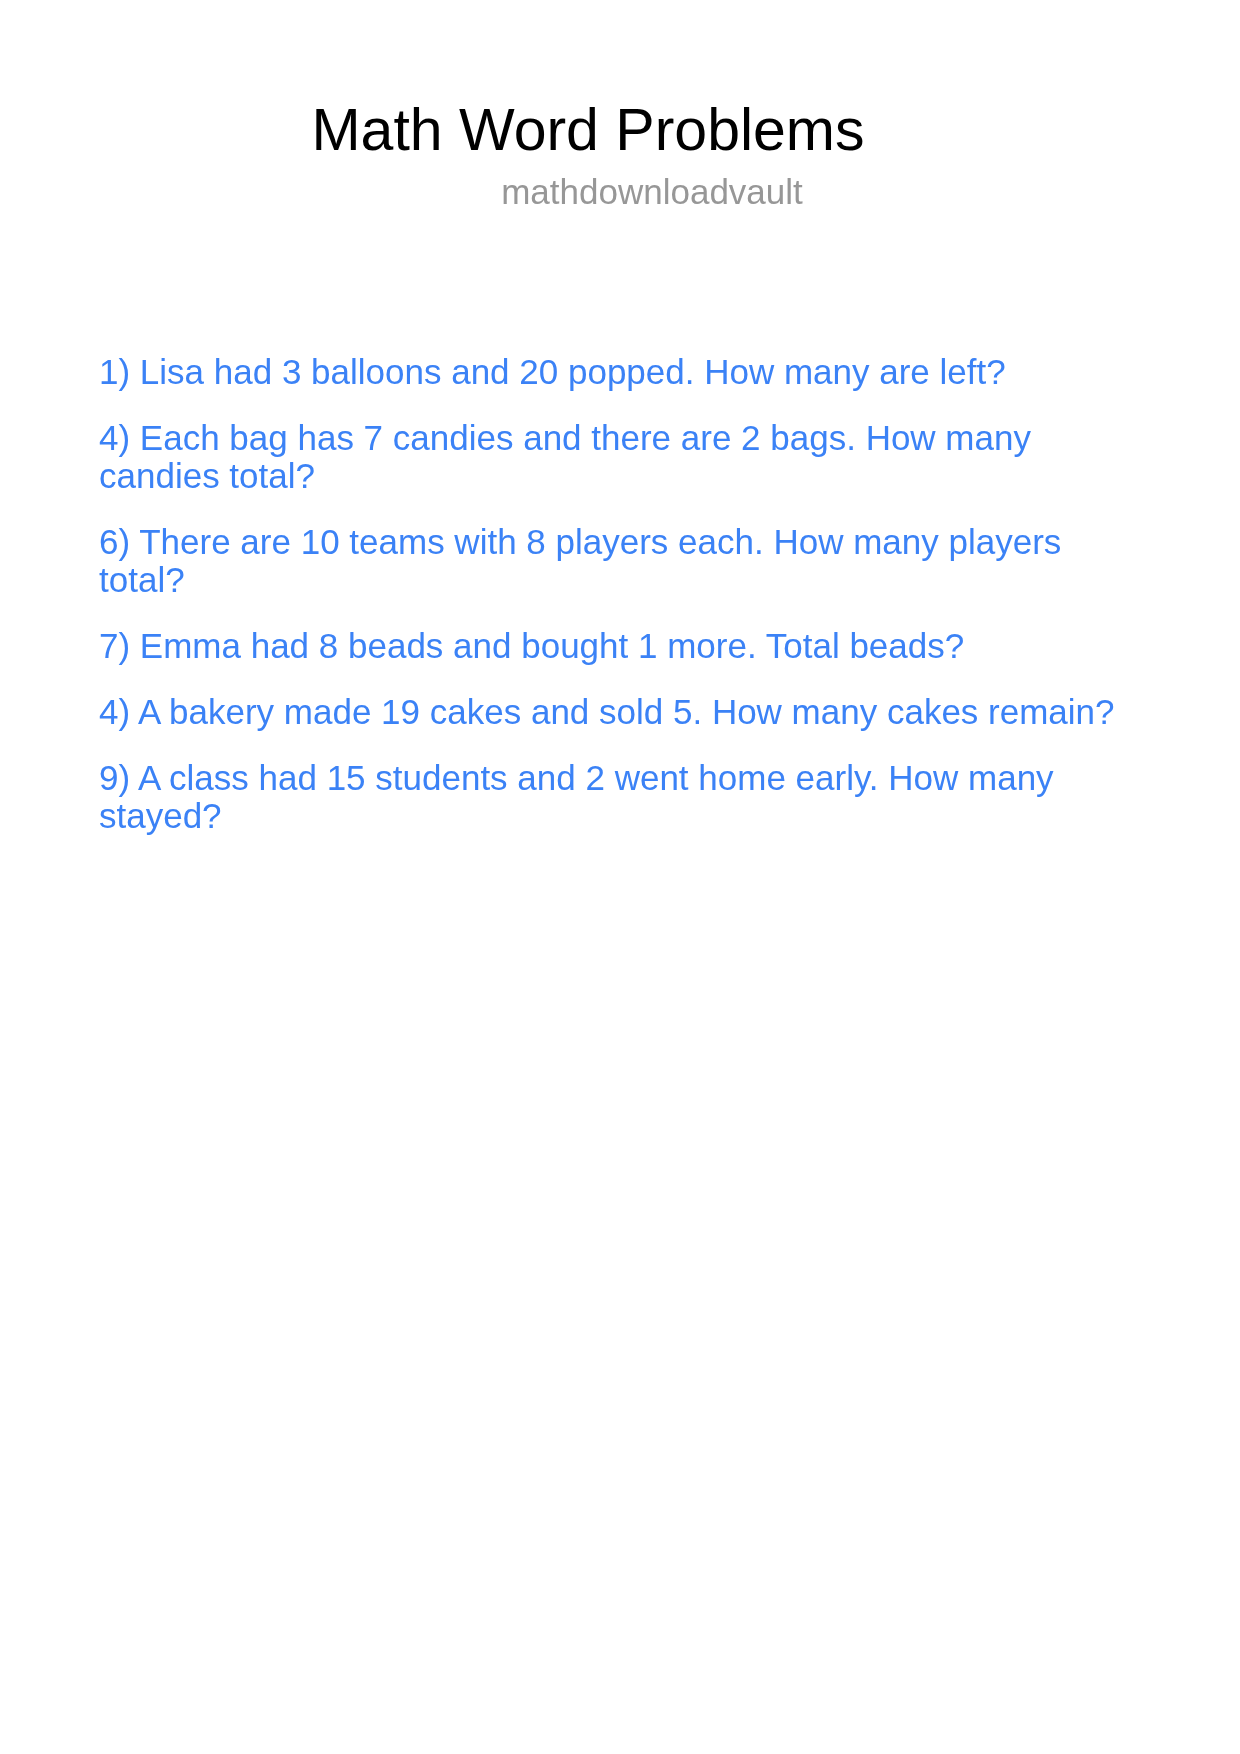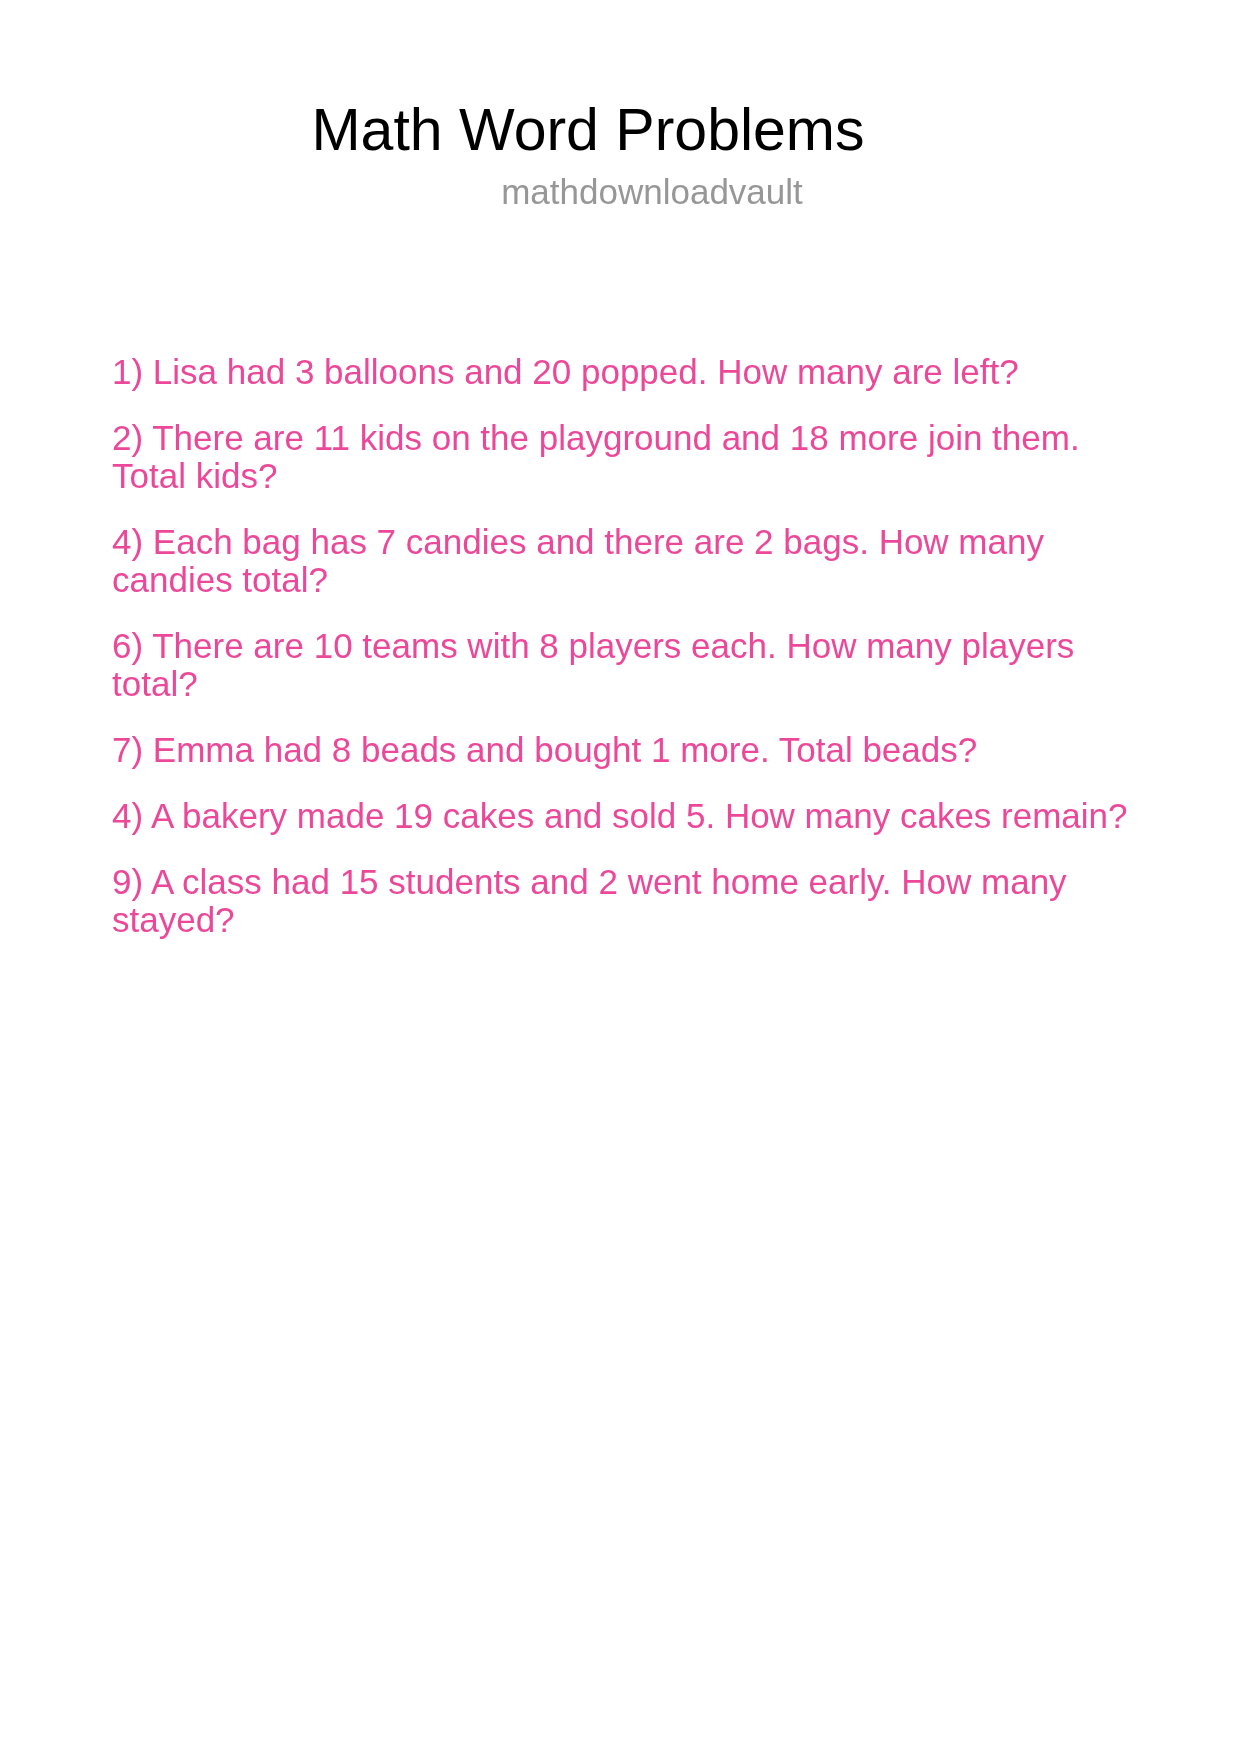--- a/index.html
+++ b/index.html
@@ -39,43 +39,42 @@
     text-align: center;
     font-size: 35px;
     font-weight: 400;
     line-height: 40px;
     color: #979797;
     white-space: nowrap;
   }
   .problems {
     position: absolute;
     top: 353px;
-    left: 112px;
+    left: 99px;
     width: 1040px;
     font-size: 35px;
     line-height: 38px;
-    color: #ec4899;
+    color: #3b82f6;
   }
   .problem {
     margin: 0 0 28px 0;
     padding: 0;
   }
 </style>
 </head>
 <body>
 
 <div class="page">
 
   <h1 class="doc-title">Math Word Problems</h1>
 
   <div class="doc-subtitle">mathdownloadvault</div>
 
   <div class="problems">
     <p class="problem">1) Lisa had 3 balloons and 20 popped. How many are left?</p>
-    <p class="problem">2) There are 11 kids on the playground and 18 more join them. Total kids?</p>
     <p class="problem">4) Each bag has 7 candies and there are 2 bags. How many candies total?</p>
     <p class="problem">6) There are 10 teams with 8 players each. How many players total?</p>
     <p class="problem">7) Emma had 8 beads and bought 1 more. Total beads?</p>
     <p class="problem">4) A bakery made 19 cakes and sold 5. How many cakes remain?</p>
     <p class="problem">9) A class had 15 students and 2 went home early. How many stayed?</p>
   </div>
 
 </div>
 
 </body></html>

